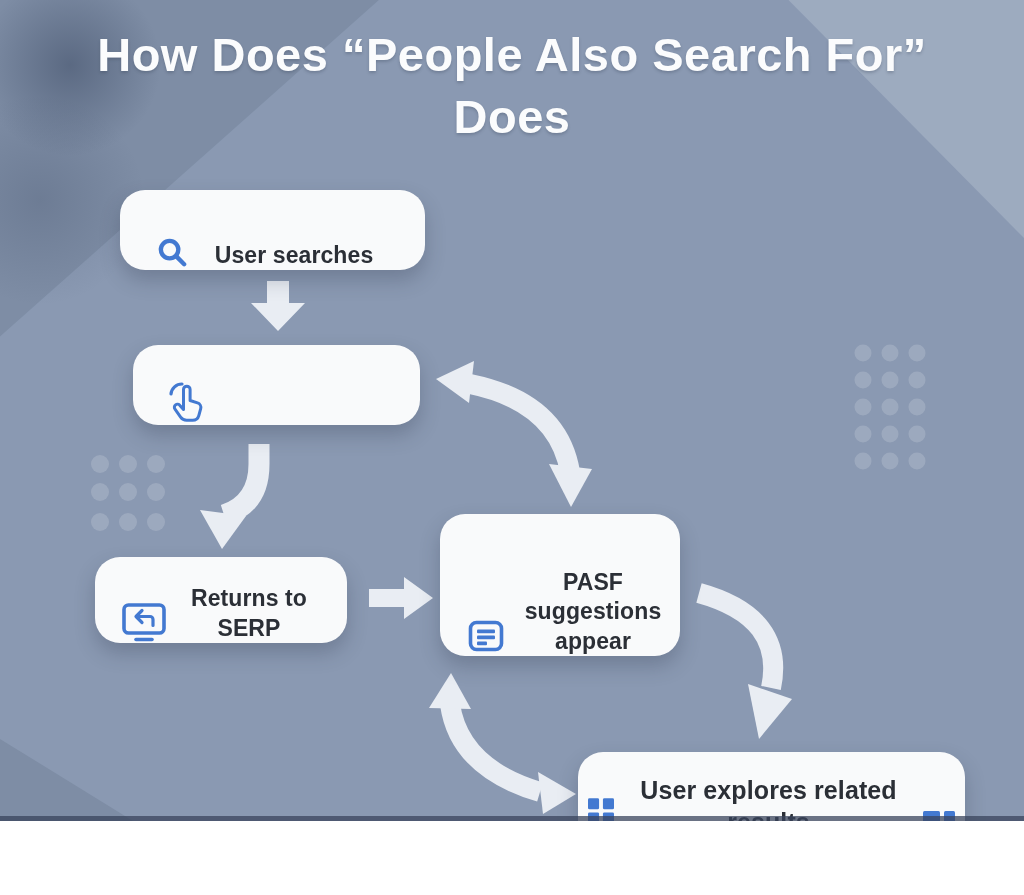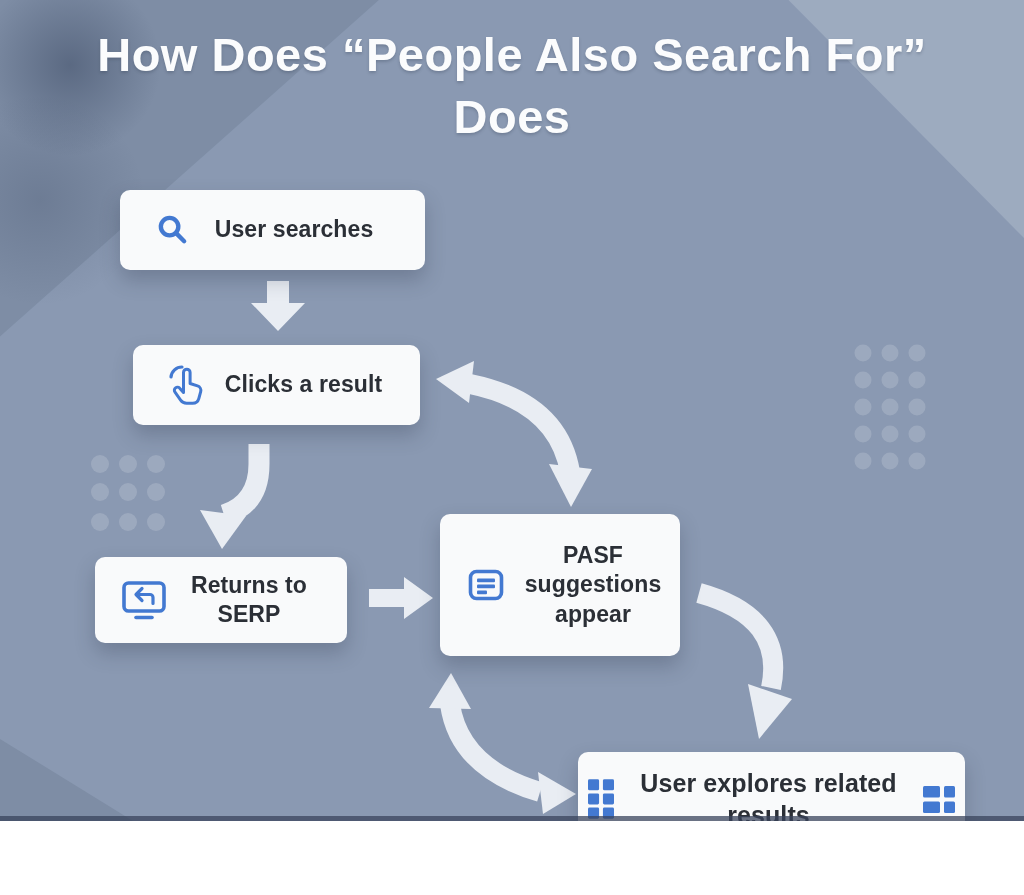--- a/index.html
+++ b/index.html
@@ -14,22 +14,22 @@
   .tri-bl{background:var(--background_dark);clip-path:polygon(0 90%,13% 100%,0 100%);}
   .tri-tr{background:var(--background_light);clip-path:polygon(77% 0,100% 0,100% 29%);}
   .smudge{background:
     radial-gradient(circle 130px at 70px 65px, rgba(42,56,82,.42), rgba(42,56,82,0) 70%),
     radial-gradient(circle 150px at 40px 200px, rgba(42,56,82,.20), rgba(42,56,82,0) 70%);}
   .bottom-strip{position:absolute;left:0;right:0;bottom:0;height:5px;background:rgba(58,68,92,.75);}
   .title{position:absolute;top:24px;left:0;width:100%;text-align:center;color:var(--title);
     font-size:47px;font-weight:700;line-height:1.32;letter-spacing:.5px;
     text-shadow:0 2px 3px rgba(40,50,70,.25);}
   .arrows{position:absolute;left:0;top:0;width:1024px;height:895px;}
-  .node{position:absolute;display:flex;align-items:center;background:var(--box);
-    border-radius:10px;box-shadow:0 10px 20px rgba(35,45,65,.25);color:var(--text);
+  .node{position:absolute;display:flex;align-items:flex-end;background:var(--box);
+    border-radius:25px;box-shadow:0 10px 20px rgba(35,45,65,.25);color:var(--text);
     font-weight:700;font-size:23px;letter-spacing:.1px;}
   .nicon{flex:0 0 auto;display:flex;align-items:center;justify-content:center;}
   .nlabel{flex:1 1 auto;text-align:center;line-height:1.28;}
   #node-1 .nicon{margin-left:36px;}
   #node-1 .nlabel{padding-right:26px;}
   #node-2 .nicon{margin-left:30px;}
   #node-2 .nlabel{padding-right:22px;}
   #node-3 .nicon{margin-left:26px;}
   #node-3 .nlabel{padding-right:18px;}
   #node-4 .nicon{margin-left:26px;}
@@ -118,21 +118,20 @@
     <span class="nlabel">User searches</span>
   </div>
 
   <div class="node" id="node-2" style="left:133px;top:345px;width:287px;height:80px">
     <span class="nicon">
       <svg width="46" height="46" viewBox="0 0 46 46">
         <path class="icon-stroke" d="M8 15 A 11 11 0 0 1 19 5" stroke-width="3.2" stroke-linecap="round"></path>
         <path class="icon-stroke" stroke-width="3" stroke-linejoin="round" d="M20.5 27 V10.5 a3.3 3.3 0 0 1 6.6 0 V21.5 l7.4 2.4 a4.8 4.8 0 0 1 3.2 5.8 l-1.9 6.9 a6.4 6.4 0 0 1 -6.2 4.7 h-6 a7.4 7.4 0 0 1 -6 -3.1 l-5.6 -8 a3.1 3.1 0 0 1 4.9 -3.8 l3.6 4.1 Z"></path>
       </svg>
     </span>
-    <span class="nlabel">Clicks a result</span>
   </div>
 
   <div class="node" id="node-3" style="left:95px;top:557px;width:252px;height:86px">
     <span class="nicon">
       <svg width="48" height="42" viewBox="0 0 48 42">
         <rect class="icon-stroke" x="3" y="4" width="40" height="28" rx="4.5" stroke-width="3.6"></rect>
         <line class="icon-stroke" x1="15" y1="38.5" x2="31" y2="38.5" stroke-width="3.6" stroke-linecap="round"></line>
         <path class="icon-stroke" stroke-width="3.2" stroke-linecap="round" stroke-linejoin="round" d="M32 24.5 V18.5 a3 3 0 0 0 -3 -3 H15.5 M21 9.5 l-6 6 6 6"></path>
       </svg>
     </span>

